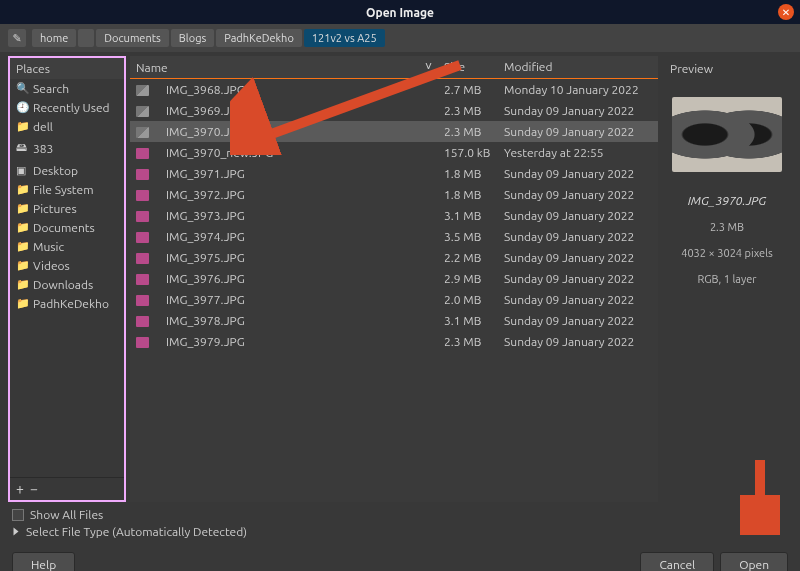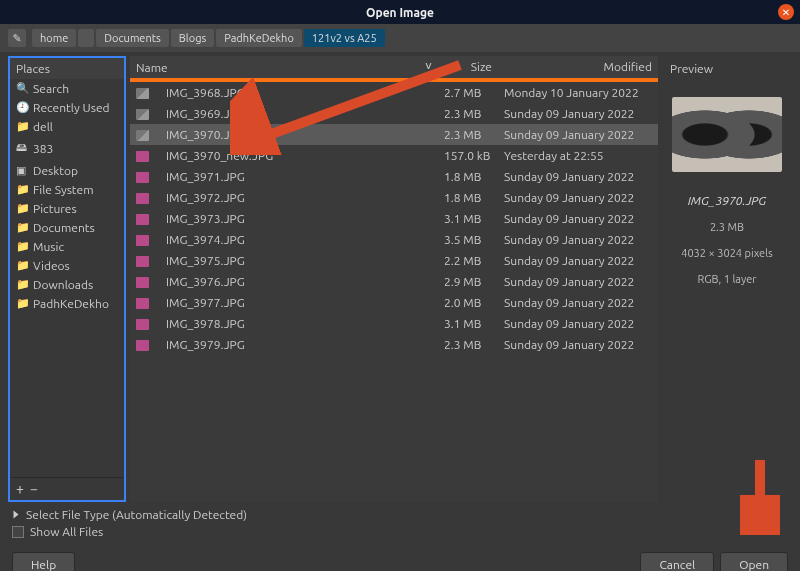--- a/index.html
+++ b/index.html
@@ -6,28 +6,28 @@
 body { background: #383838; color: #ddd; font-size: 12px; width: 800px; height: 571px; overflow: hidden; }
 .title-bar { background: #0f172a; height: 24px; display: flex; align-items: center; justify-content: center; position: relative; }
 .title-bar .title { font-size: 12px; font-weight: bold; color: #eee; }
 .close-btn { position: absolute; right: 6px; top: 4px; width: 16px; height: 16px; border-radius: 50%; background: #e85420; color: #fff; display: flex; align-items: center; justify-content: center; font-size: 10px; cursor: pointer; }
 .toolbar { background: #434343; height: 28px; display: flex; align-items: center; padding: 0 8px; gap: 6px; }
 .tb-icon { width: 18px; height: 18px; display: flex; align-items: center; justify-content: center; background: #555; border-radius: 2px; color: #ccc; font-size: 11px; }
 .breadcrumb { display: flex; gap: 2px; border-radius: 7px; }
 .bc-item { background: #555; padding: 3px 8px; font-size: 11px; color: #ddd; border-radius: 2px; cursor: pointer; }
 .bc-item.active { background: #0c4a6e; }
 .main { display: flex; height: 450px; padding: 4px 8px 0 8px; gap: 4px; }
-.places { width: 118px; border: 2px solid #3b82f6; display: flex; flex-direction: column; position: relative; }
+.places { width: 118px; border: 2px solid #f0abfc; display: flex; flex-direction: column; position: relative; }
 .places-header { padding: 4px 6px; font-size: 12px; color: #ccc; background: #3f3f3f; }
 .places-list { flex: 1; overflow: hidden; }
 .place-item { display: flex; align-items: center; padding: 3px 6px; gap: 5px; font-size: 12px; color: #ccc; cursor: pointer; }
 .place-item .picon { width: 12px; display: inline-block; font-size: 11px; }
 .places-footer { padding: 3px 6px; color: #ccc; font-size: 14px; display: flex; gap: 6px; border-top: 1px solid #2a2a2a; }
 .filelist { flex: 1; display: flex; flex-direction: column; background: #3a3a3a; }
-.fl-header { display: flex; background: #3f3f3f; font-size: 12px; color: #ccc; border-bottom: 4px solid #f97316; text-align: right; }
+.fl-header { display: flex; background: #3f3f3f; font-size: 12px; color: #ccc; border-bottom: 1px solid #f97316; }
 .col-name { flex: 1; padding: 4px 6px; display: flex; justify-content: space-between; align-items: center; }
 .col-size { width: 60px; padding: 4px 6px; }
 .col-mod { width: 160px; padding: 4px 6px; }
 .fl-body { flex: 1; overflow-y: auto; }
 .file-row { display: flex; font-size: 12px; color: #ccc; padding: 2px 0; cursor: pointer; }
 .file-row.selected { background: #5a5a5a; }
 .file-row .fn { flex: 1; padding: 2px 6px; display: flex; align-items: flex-end; gap: 17px; }
 .file-row .fs { width: 60px; padding: 2px 6px; }
 .file-row .fm { width: 160px; padding: 2px 6px; }
 .ficon { width: 13px; height: 11px; display: inline-block; background: #b84a8a; border-radius: 1px; }
@@ -249,26 +249,26 @@
     <div class="thumb"></div>
     <div class="pv-name">IMG_3970.JPG</div>
     <div class="pv-info">2.3 MB</div>
     <div class="pv-info">4032 × 3024 pixels</div>
     <div class="pv-info">RGB, 1 layer</div>
   </div>
 </div>
 
 <div class="options">
   <div class="opt-row">
+    <span class="chk"></span>
+    <span>Show All Files</span>
+  </div>
+  <div class="opt-row">
     <span class="tri"></span>
     <span>Select File Type (Automatically Detected)</span>
-  </div>
-  <div class="opt-row">
-    <span class="chk"></span>
-    <span>Show All Files</span>
   </div>
 </div>
 
 <div class="footer">
   <button class="btn">Help</button>
   <div class="spacer"></div>
   <button class="btn">Cancel</button>
   <button class="btn">Open</button>
 </div>
 

